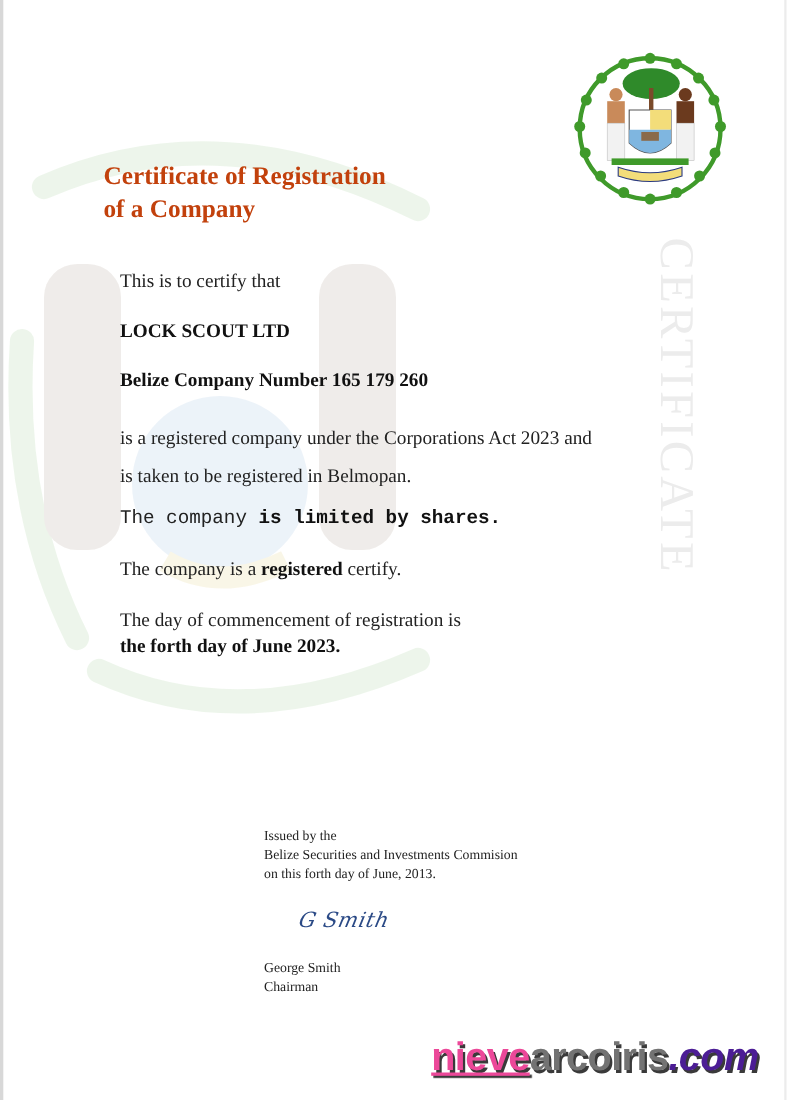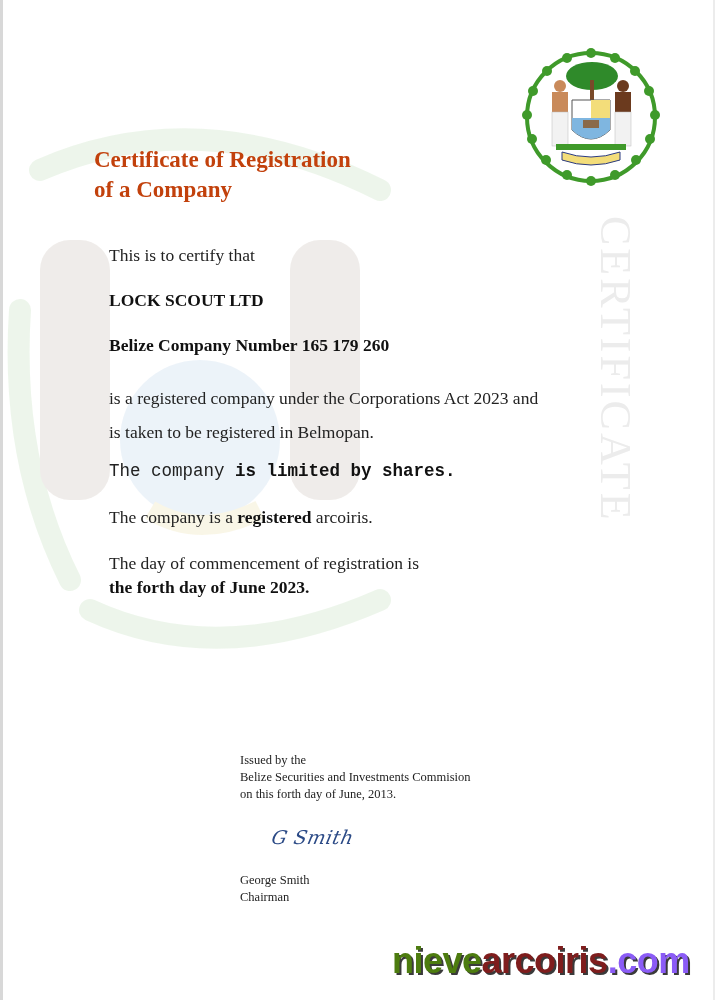--- a/index.html
+++ b/index.html
@@ -38,23 +38,23 @@
     transform: skewX(-12deg); letter-spacing: 0.5px;
   }
   .signer { position: absolute; left: 240px; top: 872px; font-size: 12.5px; line-height: 17px; color: #222; }
 
   .watermark {
     position: absolute; left: 392px; top: 940px;
     font-family: "Liberation Sans", "DejaVu Sans", sans-serif; font-weight: bold; font-size: 36px;
     letter-spacing: -0.5px;
     text-shadow: 2px 2px 0 #3a3a3a;
   }
-  .wm-a { color: #4d7c0f; }
-  .wm-b { color: #7f1d1d; }
-  .wm-c { color: #8b5cf6; }
+  .wm-a { color: #ec4899; text-decoration: underline; }
+  .wm-b { color: #737373; }
+  .wm-c { color: #4c1d95; font-style: italic; }
 </style>
 </head>
 <body>
 
 <div class="page-border-left"></div>
 <div class="page-border-right"></div>
 
 <svg class="bg-crest" viewBox="0 0 430 540">
   <g fill="none" stroke="#3f9a2a" stroke-width="22" stroke-linecap="round">
     <path d="M40 60 Q200 -10 380 80"></path>
@@ -122,21 +122,21 @@
 <p class="p bold" style="top:274px;">LOCK SCOUT LTD</p>
 <p class="p bold" style="top:319px;">Belize Company Number 165 179 260</p>
 
 <p class="p" style="top:366px; line-height:34px;">
   <span>is a registered company under the Corporations Act 2023 and</span><br>
   <span>is taken to be registered in Belmopan.</span>
 </p>
 
 <p class="p" style="top:445px;font-family:Liberation Mono, monospace;"><span>The company </span><b>is limited by shares.</b></p>
 
-<p class="p" style="top:491px;"><span>The company is a </span><b>registered</b><span> arcoiris.</span></p>
+<p class="p" style="top:491px;"><span>The company is a </span><b>registered</b><span> certify.</span></p>
 
 <p class="p" style="top:536px; line-height:24px;">
   <span>The day of commencement of registration is</span><br>
   <b>the forth day of June 2023.</b>
 </p>
 
 <div class="issued">
   <div>Issued by the</div>
   <div>Belize Securities and Investments Commision</div>
   <div>on this forth day of June, 2013.</div>

